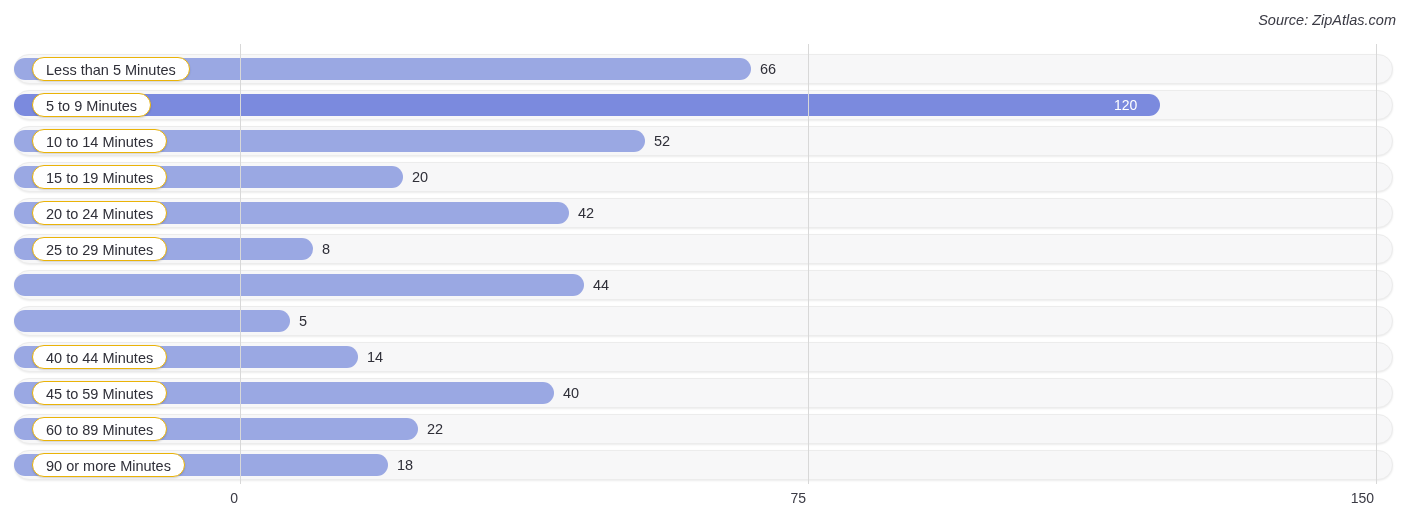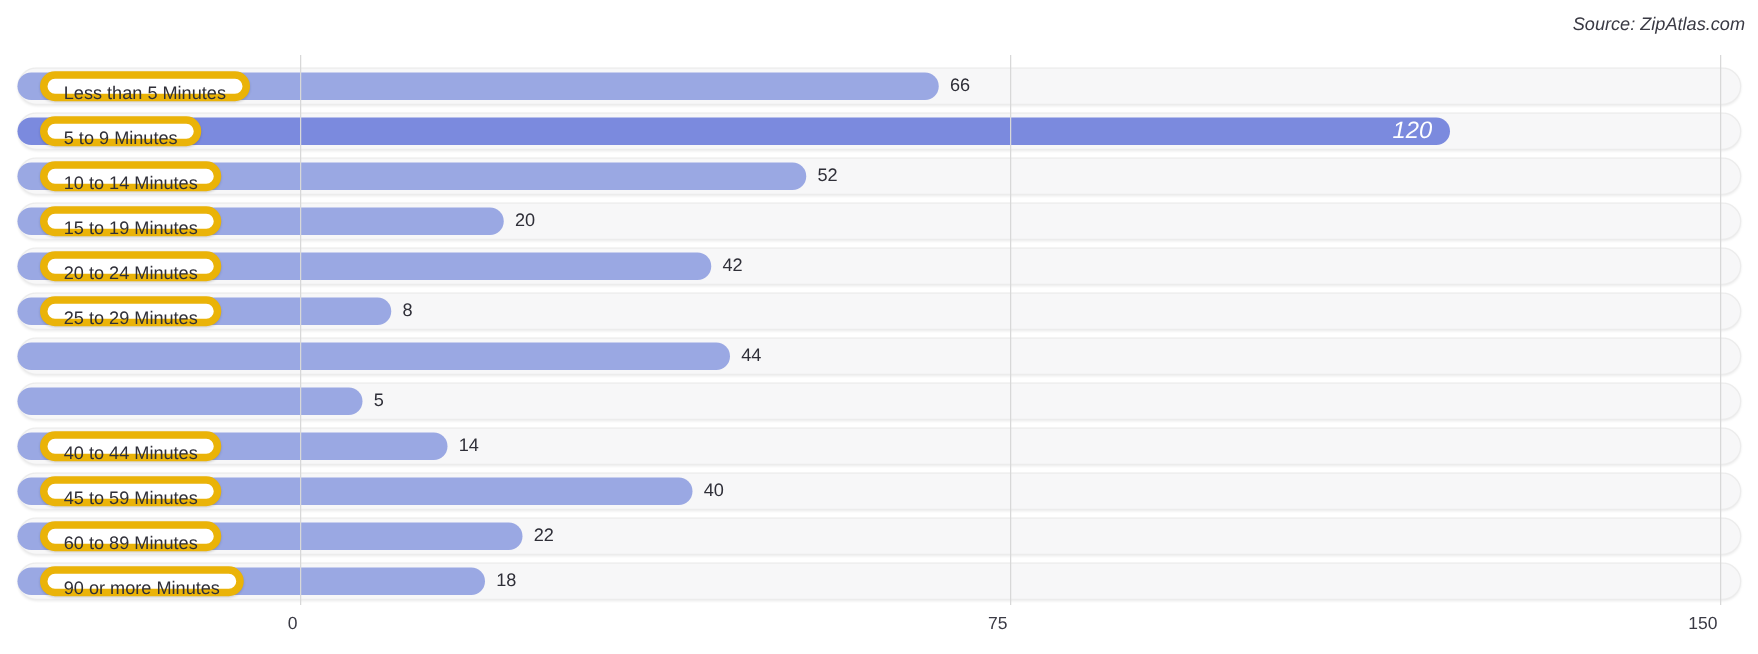--- a/index.html
+++ b/index.html
@@ -113,21 +113,21 @@
   
   .label-pill {
     position: absolute;
     left: 18px;
     top: 3px;
     height: 24px;
     line-height: 24px;
     padding: 0 13px;
     background: #ffffff;
     border-radius: 13px;
-    border: 6px solid #eab308;
+    border: 1px solid #eab308;
     box-shadow: 0 1px 2px rgba(0,0,0,0.16);
     font-size: 14.5px;
     color: #2f2f38;
     white-space: nowrap;
     z-index: 3;
     box-sizing: border-box;
   }
 
   
   .value-out {
@@ -139,25 +139,24 @@
     color: #2f2f38;
     white-space: nowrap;
     z-index: 3;
   }
   
   .value-in {
     position: absolute;
     top: 3px;
     height: 24px;
     line-height: 24px;
-    font-size: 19px;
+    font-size: 14px;
     color: #ffffff;
     white-space: nowrap;
     z-index: 4;
-    font-style: italic;
   }
 
   
   #axis {
     position: absolute;
     left: 0;
     top: 484px;
     width: 1406px;
     height: 39px;
   }

